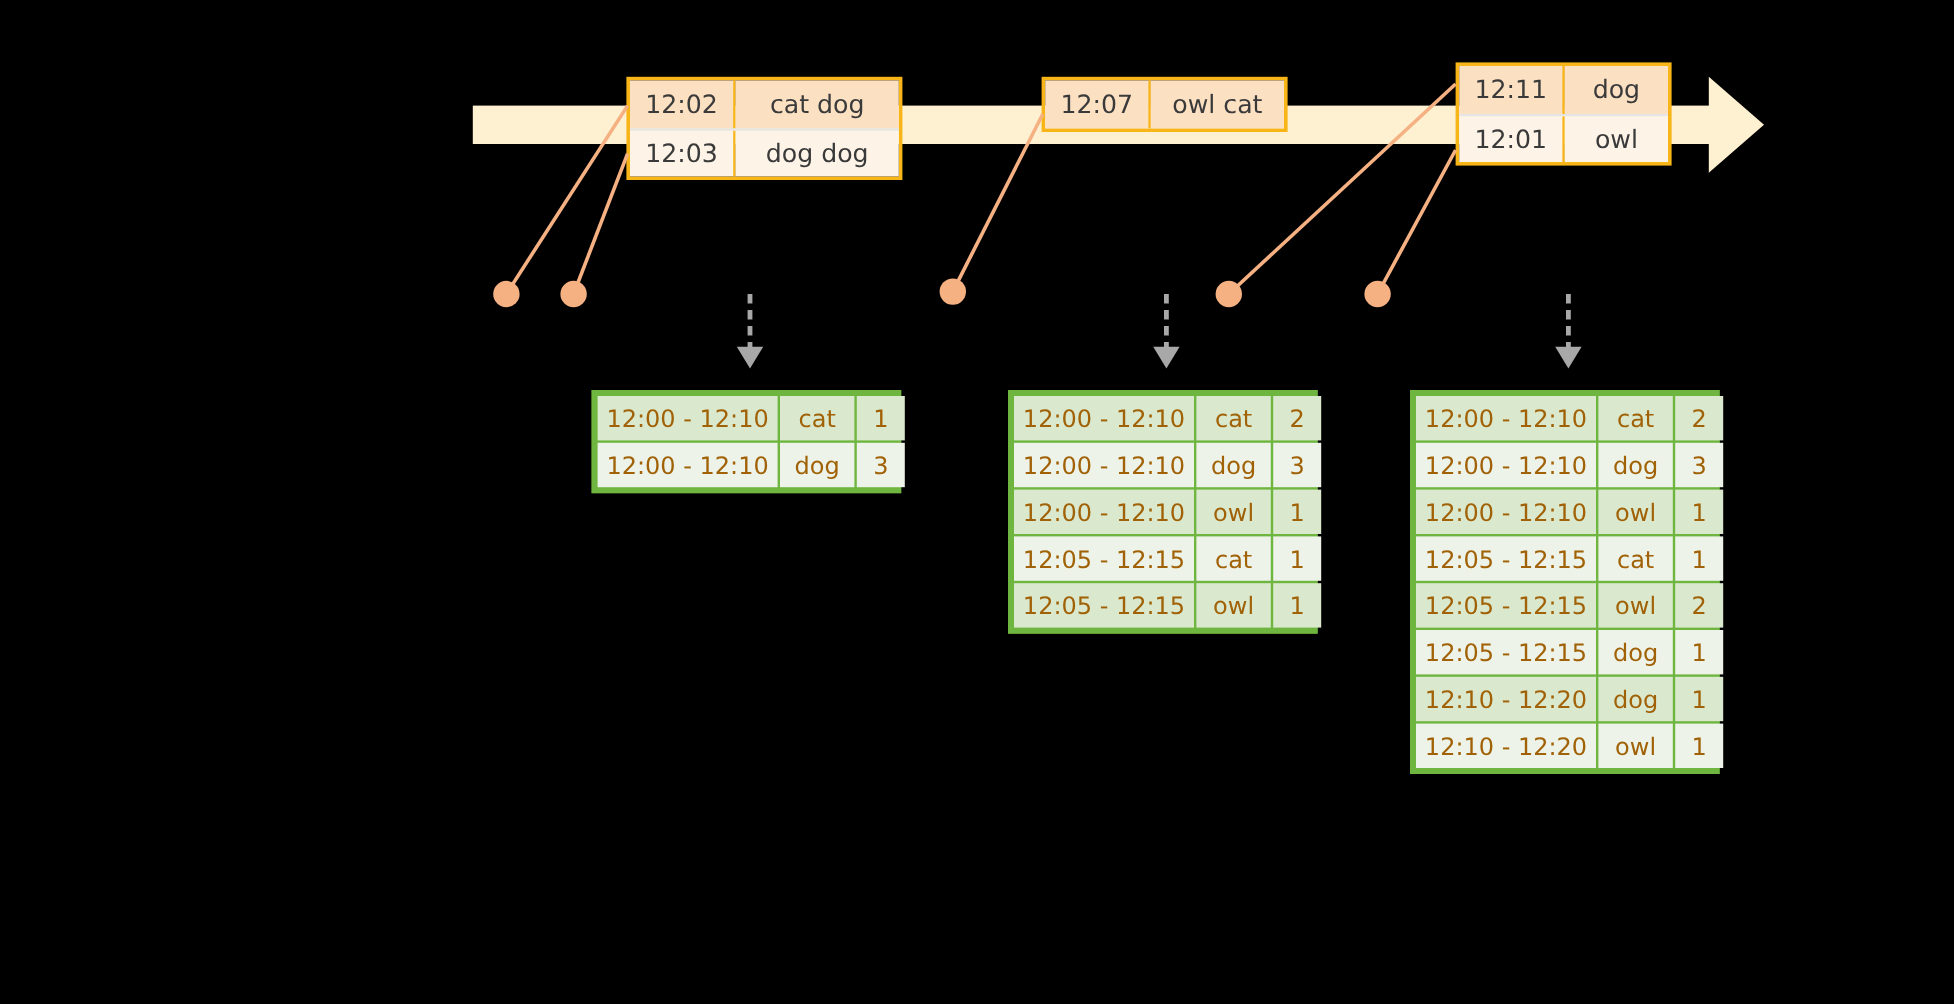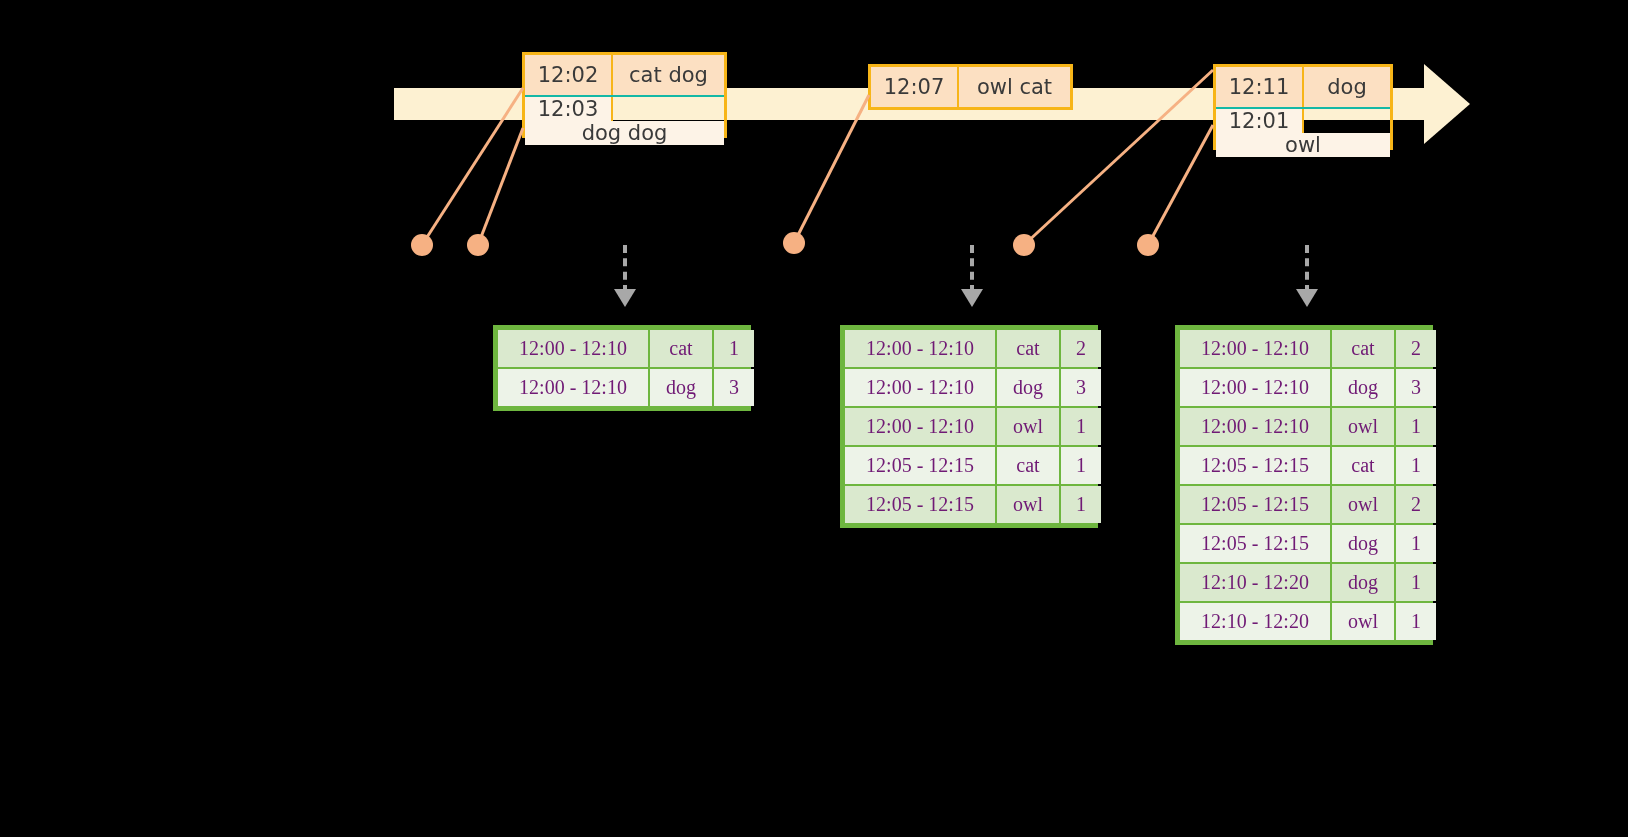--- a/index.html
+++ b/index.html
@@ -45,22 +45,21 @@
     box-sizing: border-box;
     display: flex;
     flex-direction: column;
   }
   .evt-row {
     display: flex;
     height: 40px;
     box-sizing: border-box;
   }
   .evt-row + .evt-row {
-    border-top: 2px solid #14b8a6;
-    flex-direction: column;
+    border-top: 2px solid #e5e5e5;
   }
   .evt-row.shade .evt-time,
   .evt-row.shade .evt-val { background: #fce0c2; }
   .evt-row.plain .evt-time,
   .evt-row.plain .evt-val { background: #fdf3e7; }
   .evt-time {
     width: 88px;
     display: flex;
     align-items: center;
     justify-content: center;
@@ -72,23 +71,23 @@
   .evt-val {
     flex: 1;
     display: flex;
     align-items: center;
     justify-content: center;
     font-size: 21px;
     color: #3a3a3a;
     box-sizing: border-box;
   }
 
-  #evt-a { left: 522px; top: 52px; width: 205px; }
+  #evt-a { left: 522px; top: 64px; width: 230px; }
   #evt-b { left: 868px; top: 64px; width: 205px; }
-  #evt-c { left: 1213px; top: 64px; width: 180px; }
+  #evt-c { left: 1213px; top: 52px; width: 180px; }
 
   
   .dot {
     position: absolute;
     width: 22px;
     height: 22px;
     border-radius: 50%;
     background: #f6b183;
   }
   svg.links {
@@ -109,24 +108,23 @@
   .rrow {
     display: flex;
     height: 39px;
     box-sizing: border-box;
   }
   .rcell {
     display: flex;
     align-items: center;
     justify-content: center;
     font-size: 20px;
-    color: #701a75;
+    color: #a16207;
     box-sizing: border-box;
     margin: 1px;
-    font-family: Liberation Serif, serif;
   }
   .rrow.shade .rcell { background: #dae9ce; }
   .rrow.plain .rcell { background: #edf3e8; }
   .rcell.c-win  { flex: 0 0 150px; }
   .rcell.c-key  { flex: 0 0 62px; }
   .rcell.c-cnt  { flex: 0 0 40px; }
 
   #tbl-1 { left: 493px; top: 325px; width: 258px; }
   #tbl-2 { left: 840px; top: 325px; width: 258px; }
   #tbl-3 { left: 1175px; top: 325px; width: 258px; }

